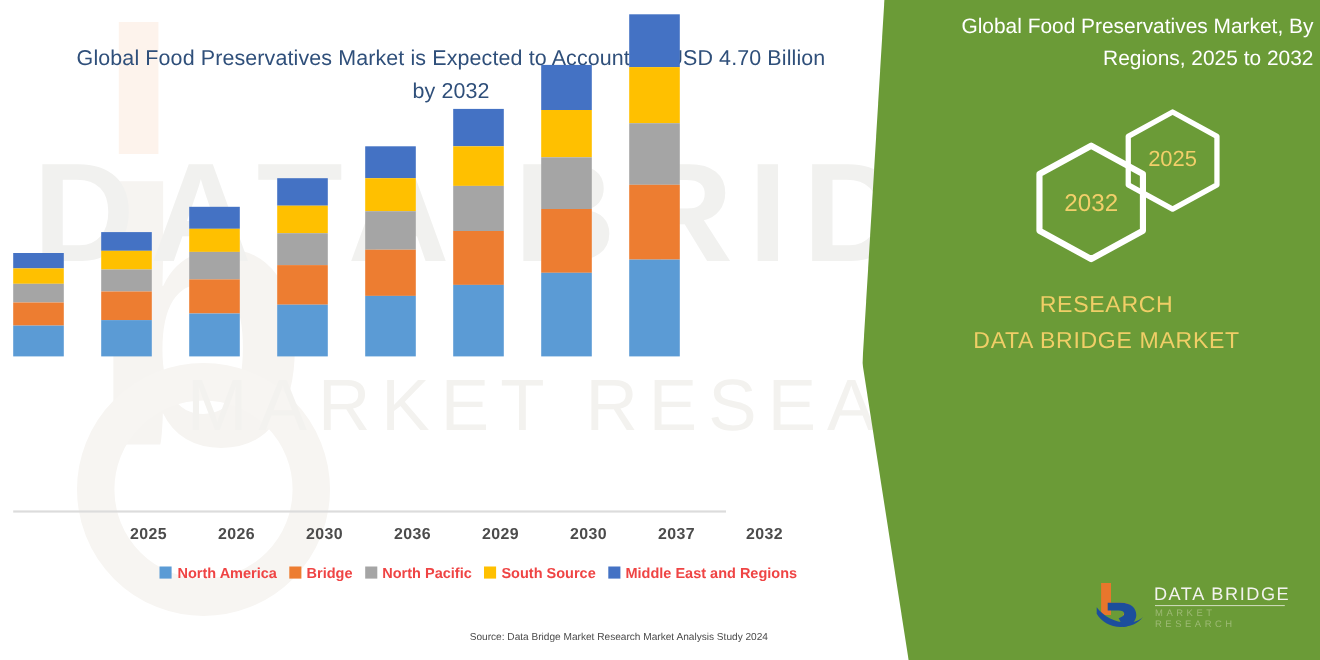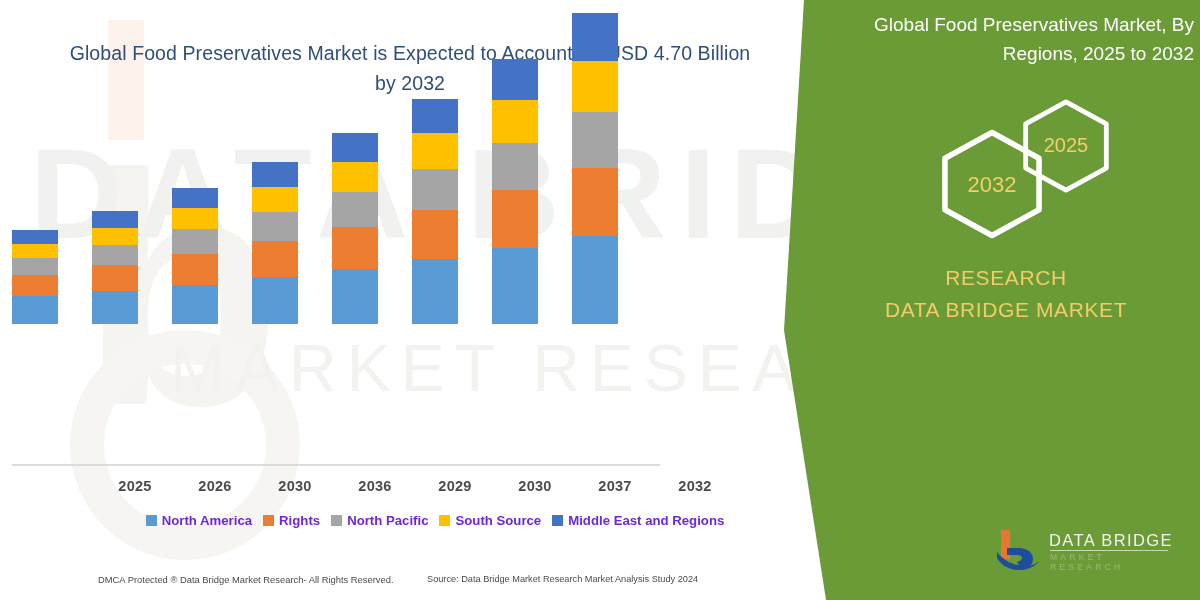--- a/index.html
+++ b/index.html
@@ -70,21 +70,21 @@
     letter-spacing:0.3px;
   }
 
   
   .legend {
     position:absolute; left:100px; top:513px; width:670px;
     display:flex; justify-content:center; align-items:center; gap:11px;
   }
   .leg-item { display:flex; align-items:center; gap:5px; }
   .leg-swatch { width:11px; height:11px; display:inline-block; }
-  .leg-label { font-size:13.2px; font-weight:700; color:#6d28d9; white-space:nowrap; }
+  .leg-label { font-size:13.2px; font-weight:700; color:#ef4444; white-space:nowrap; }
 
   
   .footer {
     position:absolute; left:0; top:568px; width:800px; height:22px;
     display:flex; align-items:center;
   }
   .foot-dmca { position:absolute; left:98px; font-size:9.4px; color:#4a4a4a; white-space:nowrap; }
   .foot-src  { position:absolute; left:427px; font-size:9.2px; color:#4a4a4a; white-space:nowrap; }
 
   
@@ -215,39 +215,38 @@
         <div class="xlab" style="left: 485px;">2037</div>
         <div class="xlab" style="left: 565px;">2032</div>
       </div>
     <div class="legend" id="legend">
         <div class="leg-item">
           <span class="leg-swatch" style="background: rgb(91, 155, 213);"></span>
           <span class="leg-label">North America</span>
         </div>
         <div class="leg-item">
           <span class="leg-swatch" style="background: rgb(237, 125, 49);"></span>
-          <span class="leg-label">Rights</span>
+          <span class="leg-label">Bridge</span>
         </div>
         <div class="leg-item">
           <span class="leg-swatch" style="background: rgb(165, 165, 165);"></span>
           <span class="leg-label">North Pacific</span>
         </div>
         <div class="leg-item">
           <span class="leg-swatch" style="background: rgb(255, 192, 0);"></span>
           <span class="leg-label">South Source</span>
         </div>
         <div class="leg-item">
           <span class="leg-swatch" style="background: rgb(68, 114, 196);"></span>
           <span class="leg-label">Middle East and Regions</span>
         </div>
       </div>
   </div>
 
   <div class="footer">
-    <span class="foot-dmca">DMCA Protected ® Data Bridge Market Research-  All Rights Reserved.</span>
     <span class="foot-src">Source: Data Bridge Market Research  Market Analysis Study 2024</span>
   </div>
 
   <div class="green-panel">
     <div class="gp-inner">
       <div class="gp-title">Global Food Preservatives Market, By Regions, 2025 to 2032</div>
 
       <div class="hexwrap">
         <div class="hex hex2032">
           <svg viewBox="0 0 100 100" width="100%" height="100%">

